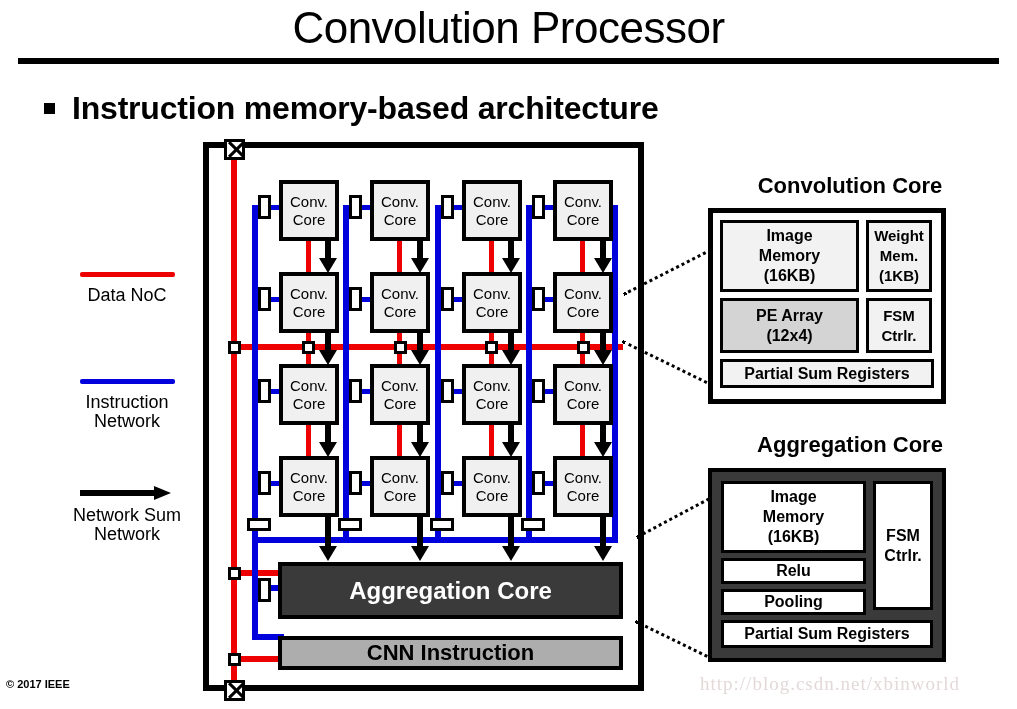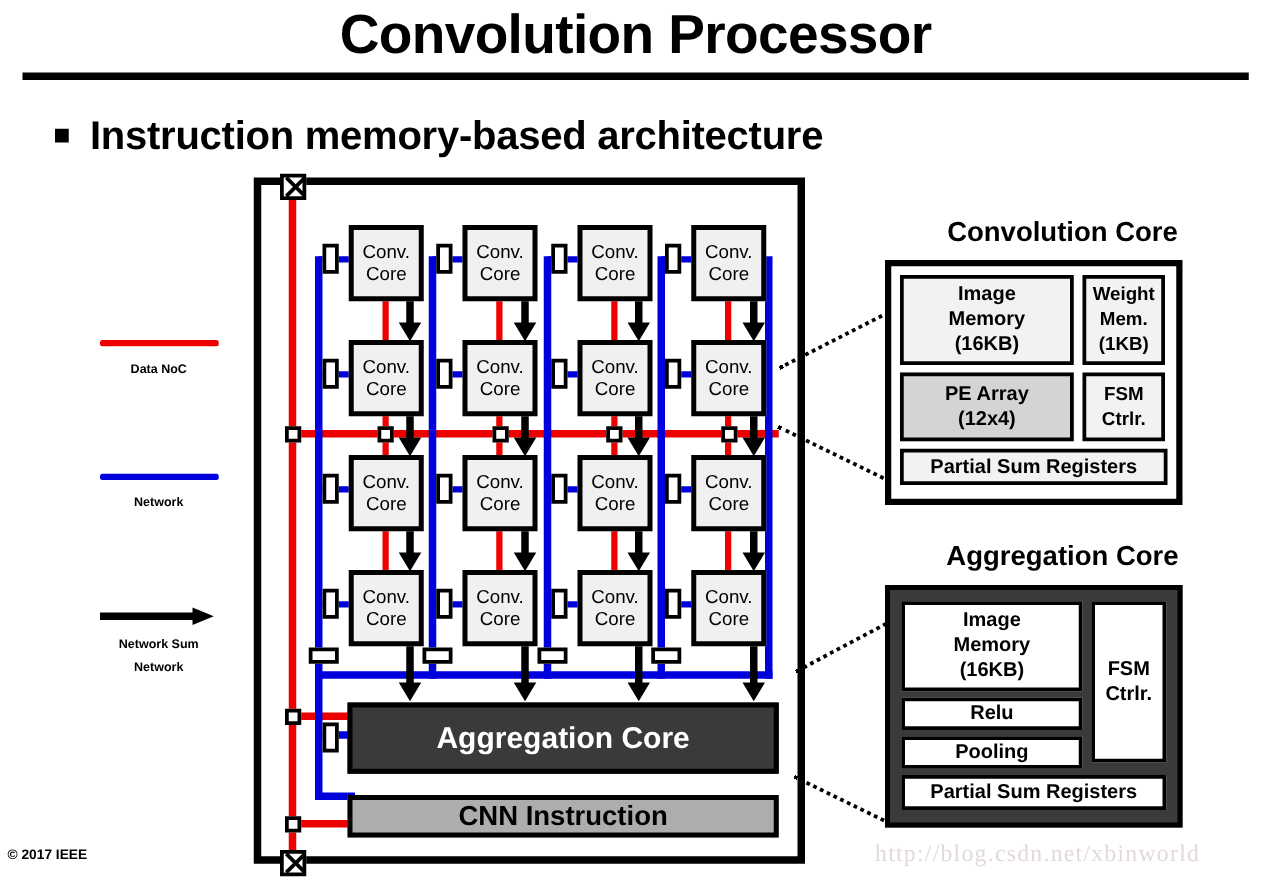--- a/index.html
+++ b/index.html
@@ -11,41 +11,41 @@
     position:relative;
     overflow:hidden;
     color:#000;
   }
   .slide{position:absolute;left:0;top:0;width:1017px;height:709px;}
 
   
   #slide-title{
     position:absolute;left:0;top:2px;width:1017px;
     text-align:center;
-    font-size:44px;font-weight:bold;
+    font-size:44px;font-weight:normal;
     letter-spacing:-0.5px;
     line-height:52px;
   }
   #title-rule{
     position:absolute;left:18px;top:58px;width:981px;height:6px;background:#000;
   }
   #bullet-row{
     position:absolute;left:44px;top:84px;width:900px;height:48px;
     display:flex;align-items:center;
   }
   #bullet-marker{
     width:11px;height:11px;background:#000;margin-right:17px;flex:0 0 auto;
   }
   #bullet-text{
     font-size:32px;font-weight:bold;line-height:38px;letter-spacing:-0.2px;
   }
 
   
   .legend-item{position:absolute;width:170px;text-align:center;}
-  .legend-label{font-size:10px;font-weight:bold;line-height:19px;}
+  .legend-label{font-size:18px;font-weight:normal;line-height:19px;}
   .legend-line{height:5px;margin:0 auto 9px auto;width:95px;border-radius:2px;}
   #legend-data{left:42px;top:272px;}
   #legend-inst{left:42px;top:379px;}
   #legend-psum{left:42px;top:486px;}
   .legend-arrow{position:relative;height:14px;margin-bottom:6px;}
   .legend-arrow .shaft{position:absolute;left:38px;top:4px;width:78px;height:6px;background:#000;}
   .legend-arrow .head{
     position:absolute;left:112px;top:0px;width:0;height:0;
     border-top:7px solid transparent;border-bottom:7px solid transparent;
     border-left:17px solid #000;
@@ -189,20 +189,21 @@
     <div id="bullet-text">Instruction memory-based architecture</div>
   </div>
 
   <div class="legend-item" id="legend-data">
     <div class="legend-line" style="background:#ee0000;"></div>
     <div class="legend-label">Data NoC</div>
   </div>
 
   <div class="legend-item" id="legend-inst">
     <div class="legend-line" style="background:#0000dd;"></div>
+    <div class="legend-label">Instruction</div>
     <div class="legend-label">Network</div>
   </div>
 
   <div class="legend-item" id="legend-psum">
     <div class="legend-arrow">
       <div class="shaft"></div>
       <div class="head"></div>
     </div>
     <div class="legend-label">Network Sum</div>
     <div class="legend-label">Network</div>

